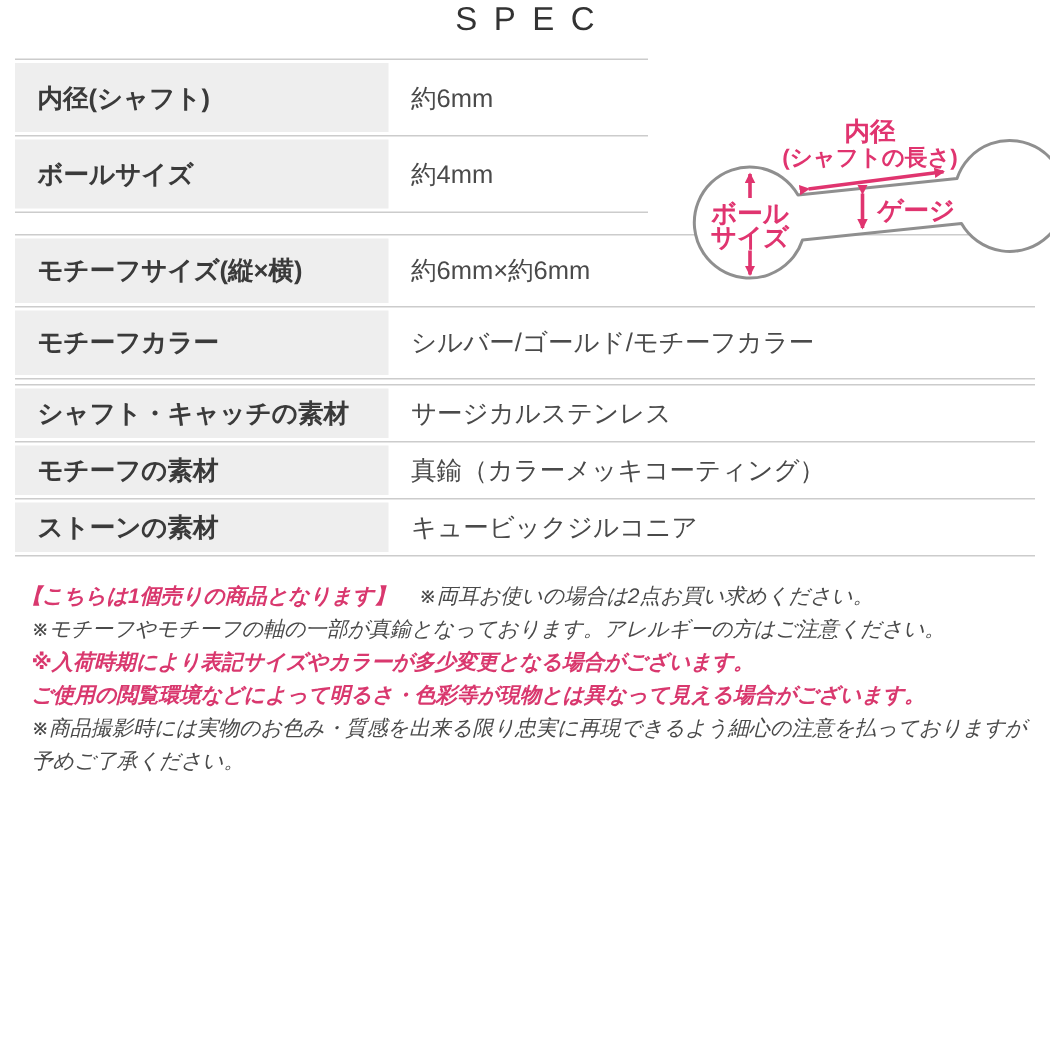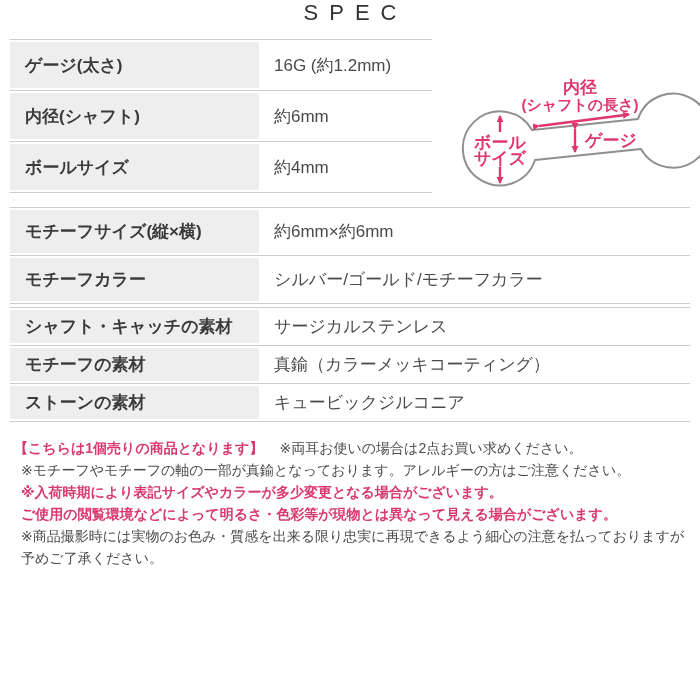--- a/index.html
+++ b/index.html
@@ -37,40 +37,36 @@
   .block--second .cell-label, .block--second .cell-value { height:43px; }
   .block--third  .cell-label, .block--third  .cell-value { height:33px; }
 
   
   .diagram { position:absolute; left:452px; top:72px; width:270px; height:150px; }
   .diagram svg { display:block; }
   .dg-text { font-family:"Liberation Sans","DejaVu Sans",sans-serif; font-weight:700; }
 
   
   .notes { margin:15px 14px 0 14px; font-size:14px; line-height:22px; }
-  .note-line { white-space:nowrap; }
+  .note-line { white-space:nowrap;font-style:italic; }
   .note-line.indent { padding-left:7px; }
   .note-dark { color:#4a4a4a; font-weight:400; }
   .note-pink { color:#d9386e; font-weight:700; }
   .note-gap { display:inline-block; width:16px; }
 </style>
 </head>
 <body>
 
 <div class="page">
 
   <div class="spec-title">SPEC</div>
 
   <div class="spec-table">
 
     <div class="block block--first">
-      <div class="row">
-        <div class="cell-label">ゲージ(太さ)</div>
-        <div class="cell-value">16G (約1.2mm)</div>
-      </div>
       <div class="row">
         <div class="cell-label">内径(シャフト)</div>
         <div class="cell-value">約6mm</div>
       </div>
       <div class="row">
         <div class="cell-label">ボールサイズ</div>
         <div class="cell-value">約4mm</div>
       </div>
     </div>
 

